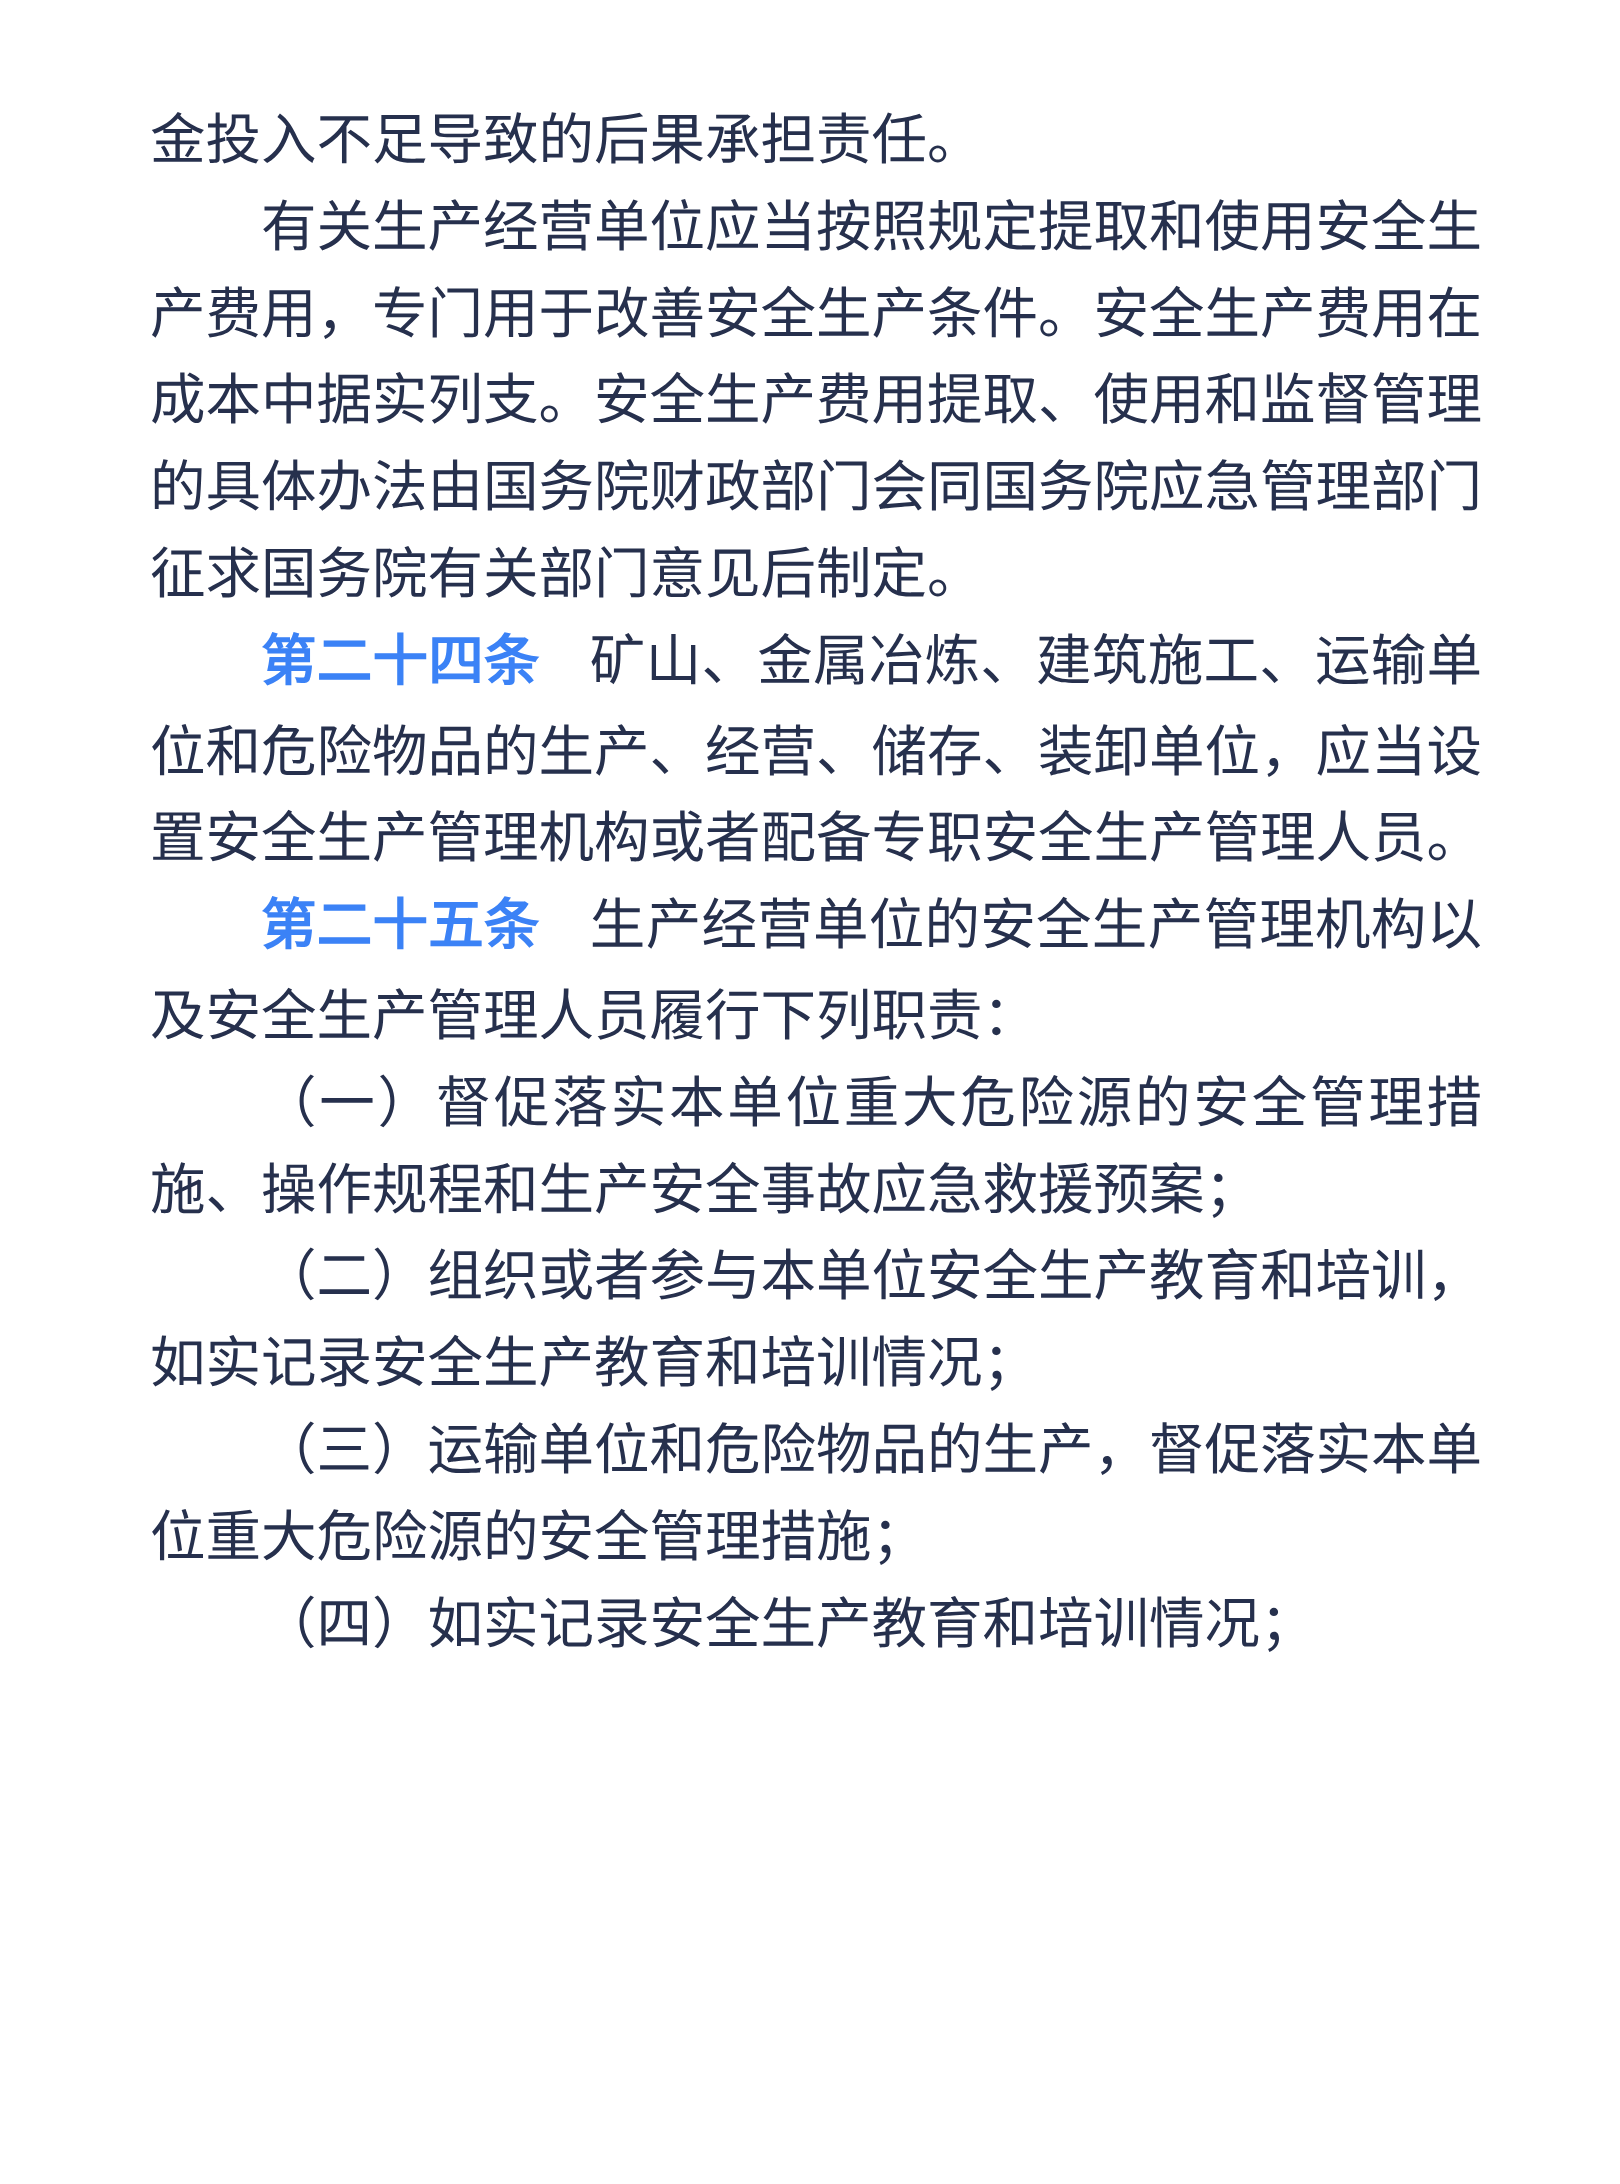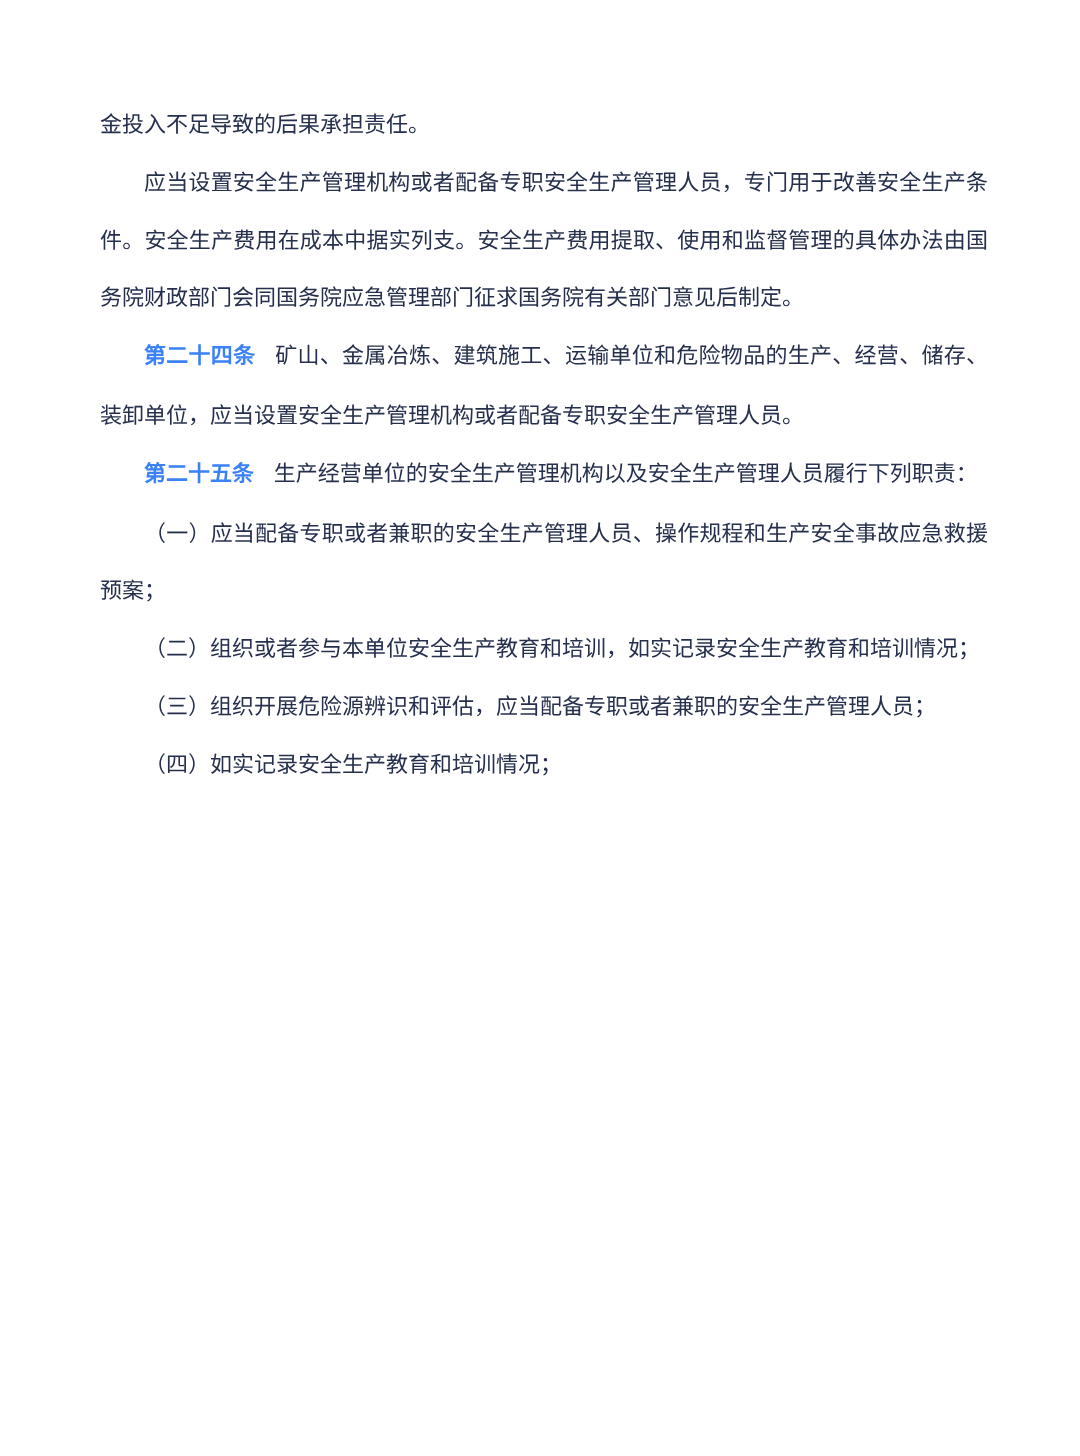--- a/index.html
+++ b/index.html
@@ -9,24 +9,24 @@
   }
   body {
     width: 1080px;
     height: 1456px;
     overflow: hidden;
   }
   .page {
     box-sizing: border-box;
     width: 1080px;
     height: 1456px;
-    padding: 96px 92px 0 100px;
+    padding: 66px 92px 0 100px;
     background: #ffffff;
     font-family: "Liberation Serif", "DejaVu Serif", serif;
-    font-size: 22px;
+    font-size: 37px;
     line-height: 57.8px;
     color: #26304d;
     text-align: justify;
     text-justify: inter-ideograph;
     letter-spacing: 0;
   }
   .para {
     margin: 0;
     padding: 0;
     text-indent: 2em;
@@ -42,28 +42,28 @@
     margin-right: 0.9em;
   }
 </style>
 </head>
 <body>
 
 <div class="page">
 
   <p class="para no-indent">金投入不足导致的后果承担责任。</p>
 
-  <p class="para">应当设置安全生产管理机构或者配备专职安全生产管理人员，专门用于改善安全生产条件。安全生产费用在成本中据实列支。安全生产费用提取、使用和监督管理的具体办法由国务院财政部门会同国务院应急管理部门征求国务院有关部门意见后制定。</p>
+  <p class="para">有关生产经营单位应当按照规定提取和使用安全生产费用，专门用于改善安全生产条件。安全生产费用在成本中据实列支。安全生产费用提取、使用和监督管理的具体办法由国务院财政部门会同国务院应急管理部门征求国务院有关部门意见后制定。</p>
 
   <p class="para"><span class="art-no">第二十四条</span><span>矿山、金属冶炼、建筑施工、运输单位和危险物品的生产、经营、储存、装卸单位，应当设置安全生产管理机构或者配备专职安全生产管理人员。</span></p>
 
 
   <p class="para"><span class="art-no">第二十五条</span><span>生产经营单位的安全生产管理机构以及安全生产管理人员履行下列职责：</span></p>
 
-  <p class="para">（一）应当配备专职或者兼职的安全生产管理人员、操作规程和生产安全事故应急救援预案；</p>
+  <p class="para">（一）督促落实本单位重大危险源的安全管理措施、操作规程和生产安全事故应急救援预案；</p>
 
   <p class="para">（二）组织或者参与本单位安全生产教育和培训，如实记录安全生产教育和培训情况；</p>
 
-  <p class="para">（三）组织开展危险源辨识和评估，应当配备专职或者兼职的安全生产管理人员；</p>
+  <p class="para">（三）运输单位和危险物品的生产，督促落实本单位重大危险源的安全管理措施；</p>
 
   <p class="para">（四）如实记录安全生产教育和培训情况；</p>
 
 </div>
 
 </body></html>

